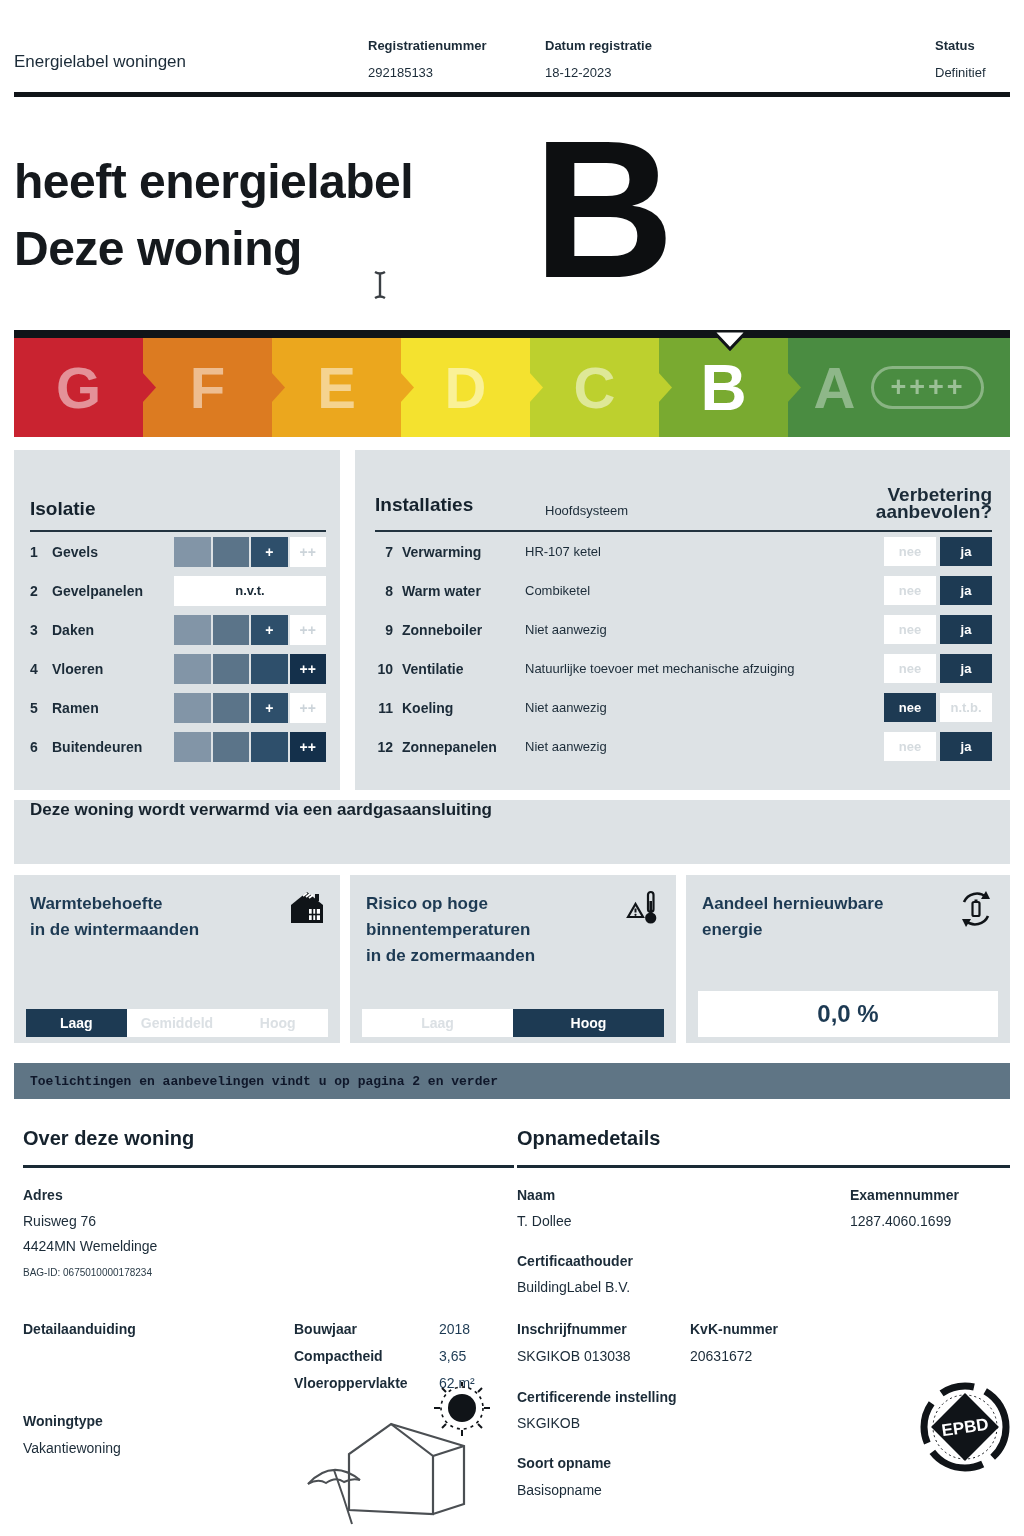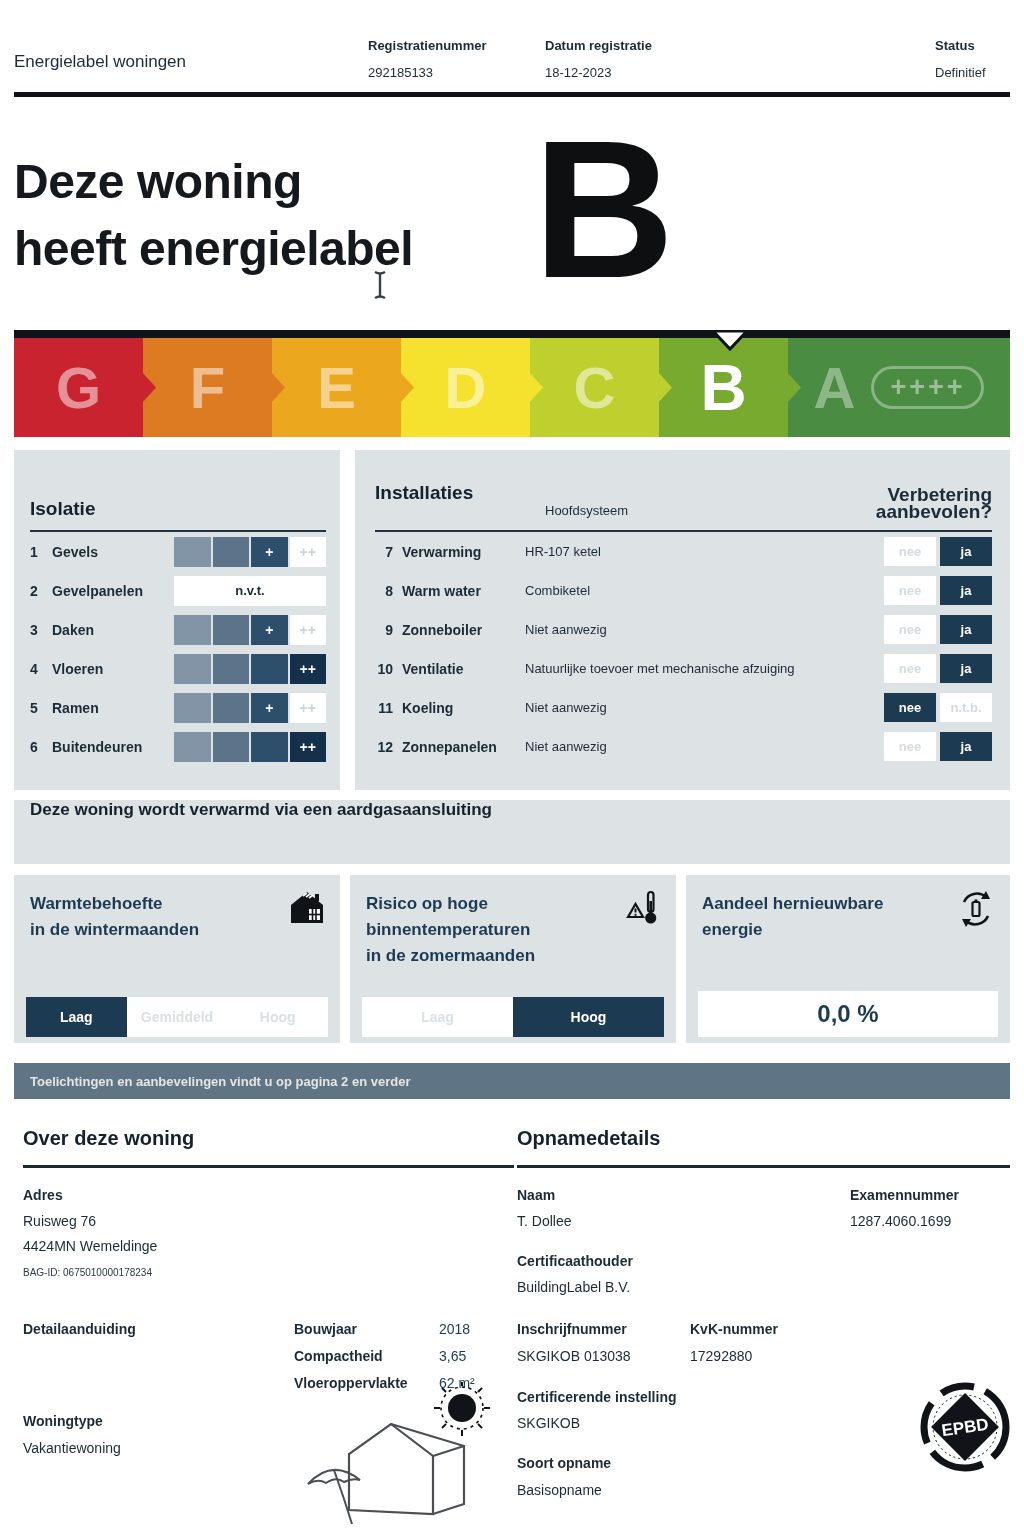--- a/index.html
+++ b/index.html
@@ -72,33 +72,33 @@
   .gasbar{position:absolute;left:14px;top:800px;width:996px;height:64px;background:#dde2e5;
           display:flex;align-items:flex-start;}
   .gasbar span{margin-left:16px;font-size:17px;font-weight:bold;color:#15222d;}
 
   
   .ibox{position:absolute;top:875px;height:168px;background:#dde2e5;}
   .b1{left:14px;width:326px;} .b2{left:350px;width:326px;} .b3{left:686px;width:324px;}
   .ibox-title{position:absolute;left:16px;top:16px;font-size:17px;font-weight:bold;
               color:#1d3a53;line-height:26px;}
   .ibox-icon{position:absolute;right:14px;top:14px;}
-  .selector{position:absolute;left:12px;right:12px;bottom:6px;height:40px;display:flex;}
+  .selector{position:absolute;left:12px;right:12px;bottom:6px;height:28px;display:flex;}
   .sel-cell{flex:1;display:flex;align-items:center;justify-content:center;
             font-size:14px;font-weight:bold;}
   .sel-cell.off{background:#fff;color:#dbe0e4;}
   .sel-cell.on{background:#1d3a53;color:#fff;}
   .valuebar{position:absolute;left:12px;right:12px;bottom:6px;height:46px;background:#fff;
             display:flex;align-items:center;justify-content:center;
             font-size:24px;font-weight:bold;color:#1d3a53;}
 
   
   .notebar{position:absolute;left:14px;top:1063px;width:996px;height:36px;background:#5f7585;
            display:flex;align-items:center;}
-  .notebar span{margin-left:16px;color:#e5e5e5;font-size:13px;font-weight:bold;}
+  .notebar span{margin-left:16px;color:#0f172a;font-size:13px;font-weight:bold;font-family:Liberation Mono, monospace;}
 
   
   .bottom{position:absolute;left:0;top:1127px;width:1024px;height:409px;}
   .col{position:absolute;top:0;}
   .col-l{left:23px;width:491px;height:409px;}
   .col-r{left:517px;width:493px;height:409px;}
   .sec-title{position:absolute;left:0;top:0;font-size:20px;font-weight:bold;color:#15222d;}
   .sec-rule{position:absolute;left:0;top:38px;width:100%;height:3px;background:#1a2a35;}
   .blbl{position:absolute;font-size:14px;font-weight:bold;}
   .bval{position:absolute;font-size:14px;}
@@ -124,22 +124,22 @@
       <div class="val">18-12-2023</div>
     </div>
     <div class="hdr-field f3">
       <div class="lbl">Status</div>
       <div class="val">Definitief</div>
     </div>
   </div>
   <div class="hdr-rule"></div>
 
   <div class="hero">
+    <div class="hero-line">heeft energielabel</div>
     <div class="hero-line">Deze woning</div>
-    <div class="hero-line">heeft energielabel</div>
     <div class="hero-letter">B</div>
     <div class="ibeam">
       <svg width="16" height="30" viewBox="0 0 16 30">
         <g stroke="#3a3f44" stroke-width="2.4" fill="none">
           <path d="M3 2 Q8 5 13 2"></path>
             <path d="M3 28 Q8 25 13 28"></path>
             <line x1="8" y1="3.5" x2="8" y2="26.5"></line>
         </g>
       </svg>
     </div>
@@ -250,21 +250,21 @@
           <div class="cell" style="background-color: rgb(46, 79, 107);"></div>
           <div class="cell" style="background-color: rgb(20, 48, 75);">++</div>
         </div>
       </div>
     </div>
   </div>
 
   <div class="panel panel-right">
     <div class="panel-inner">
       <div class="p-headrow">
-        <div class="p-title" style="position:absolute;left:0;bottom:16px;">Installaties</div>
+        <div class="p-title" style="position:absolute;left:0;bottom:4px;">Installaties</div>
         <div class="hoofd">Hoofdsysteem</div>
         <div class="improve">
           <div>Verbetering</div>
           <div>aanbevolen?</div>
         </div>
       </div>
       <div class="p-rule"></div>
 
       <div class="inst-row">
         <span class="inst-num">7</span>
@@ -468,21 +468,21 @@
       <div class="bval" style="top:86px;">T. Dollee</div>
       <div class="blbl" style="top:60px;left:333px;">Examennummer</div>
       <div class="bval" style="top:86px;left:333px;">1287.4060.1699</div>
 
       <div class="blbl" style="top:126px;">Certificaathouder</div>
       <div class="bval" style="top:152px;">BuildingLabel B.V.</div>
 
       <div class="blbl" style="top:194px;">Inschrijfnummer</div>
       <div class="bval" style="top:221px;">SKGIKOB 013038</div>
       <div class="blbl" style="top:194px;left:173px;">KvK-nummer</div>
-      <div class="bval" style="top:221px;left:173px;">17292880</div>
+      <div class="bval" style="top:221px;left:173px;">20631672</div>
 
       <div class="blbl" style="top:262px;">Certificerende instelling</div>
       <div class="bval" style="top:288px;">SKGIKOB</div>
 
       <div class="blbl" style="top:328px;">Soort opname</div>
       <div class="bval" style="top:355px;">Basisopname</div>
 
       <div class="seal">
         <svg width="96" height="96" viewBox="0 0 96 96">
           <circle cx="48" cy="48" r="41" fill="none" stroke="#101418" stroke-width="7" stroke-dasharray="34 12 56 10 42 14"></circle>

